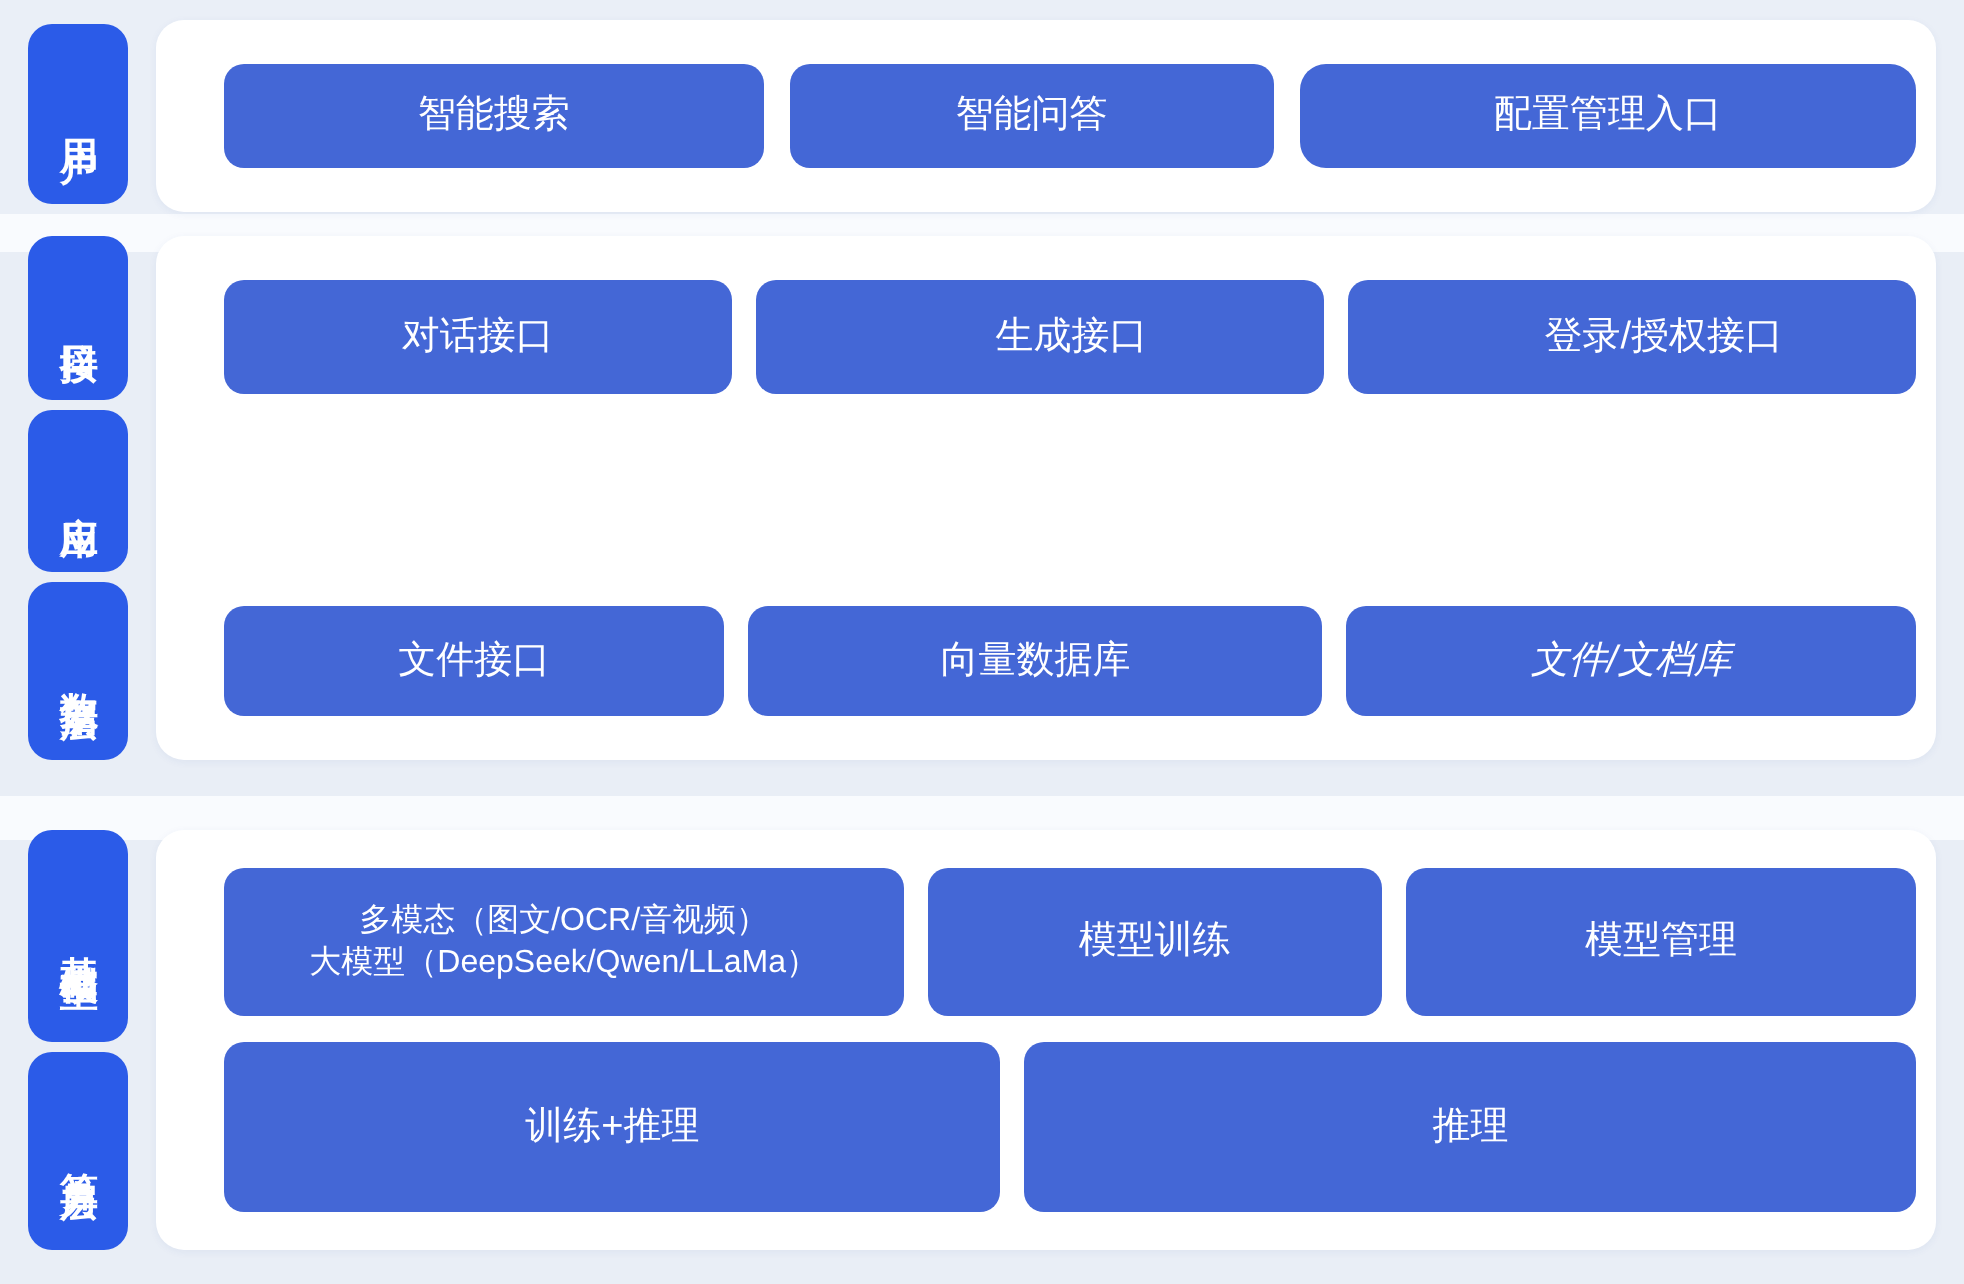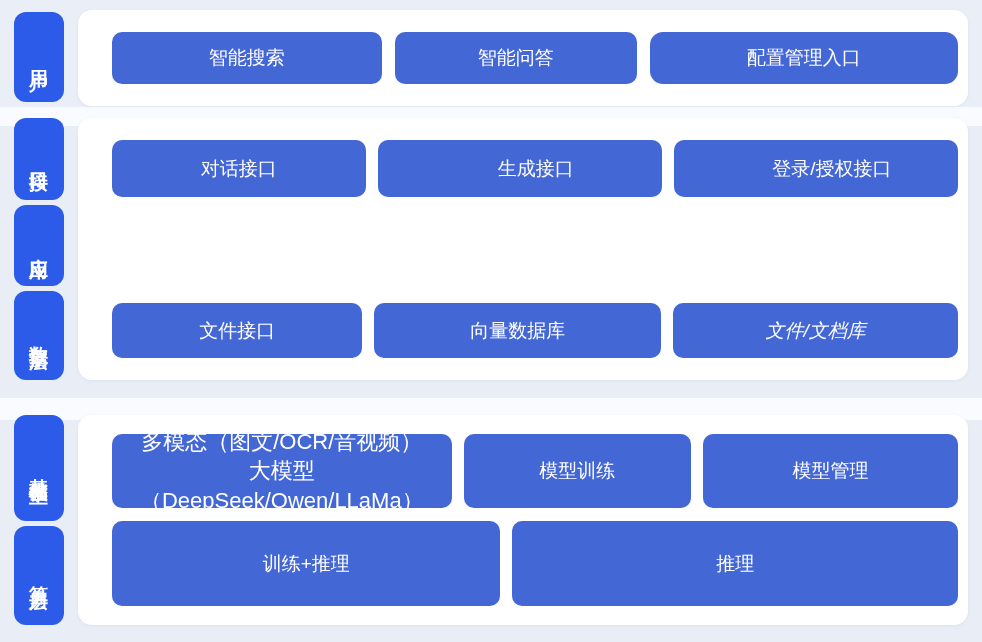--- a/index.html
+++ b/index.html
@@ -76,21 +76,21 @@
     display: flex;
     align-items: center;
     justify-content: center;
     text-align: center;
     font-size: 19px;
     font-weight: 500;
     white-space: pre-line;
     line-height: 1.32;
     flex-basis: 0;
   }
-  .block.small-text { font-size: 22px; }
+  .block.small-text { font-size: 16px; }
 
   
   .row-user      { height: 52px; }
   .row-api       { height: 57px; }
   .row-app       { height: 73px; }
   .row-data      { height: 55px; }
   .row-model     { height: 74px; }
   .row-compute   { height: 85px; }
 
   

